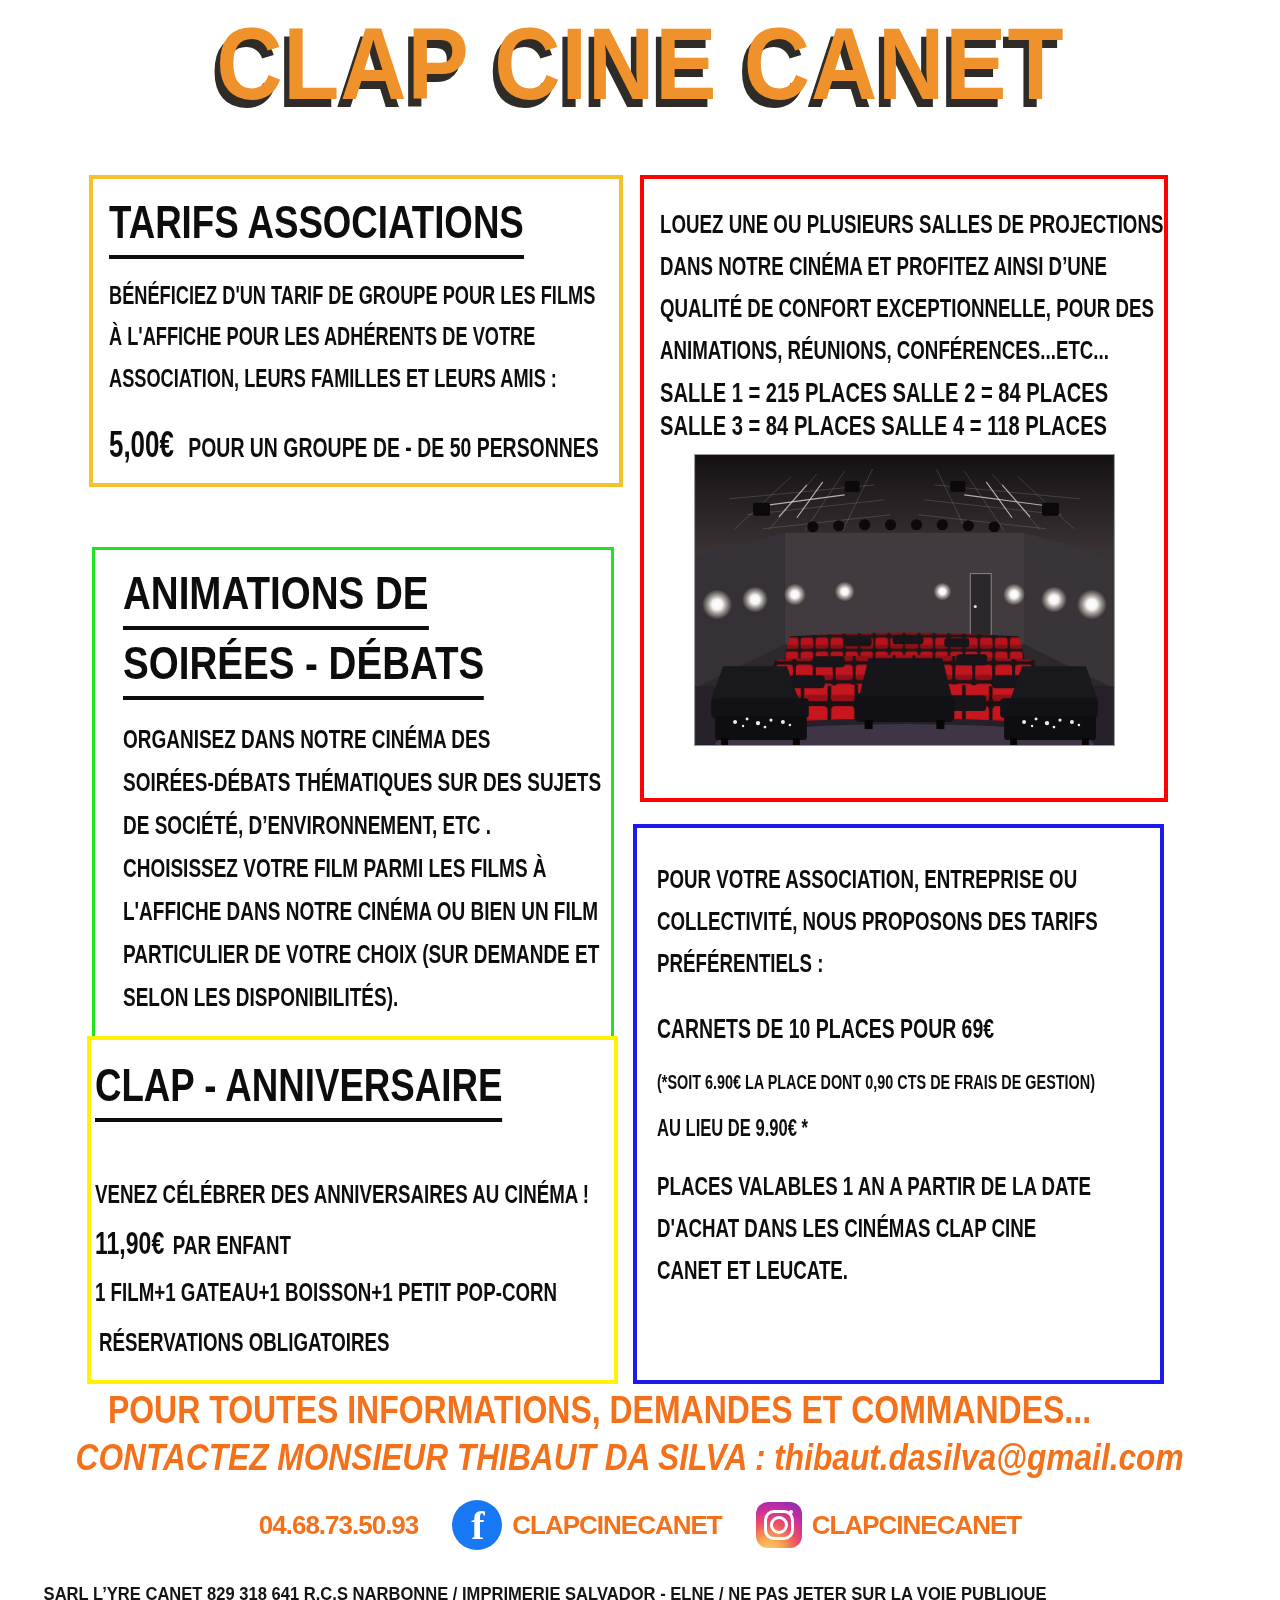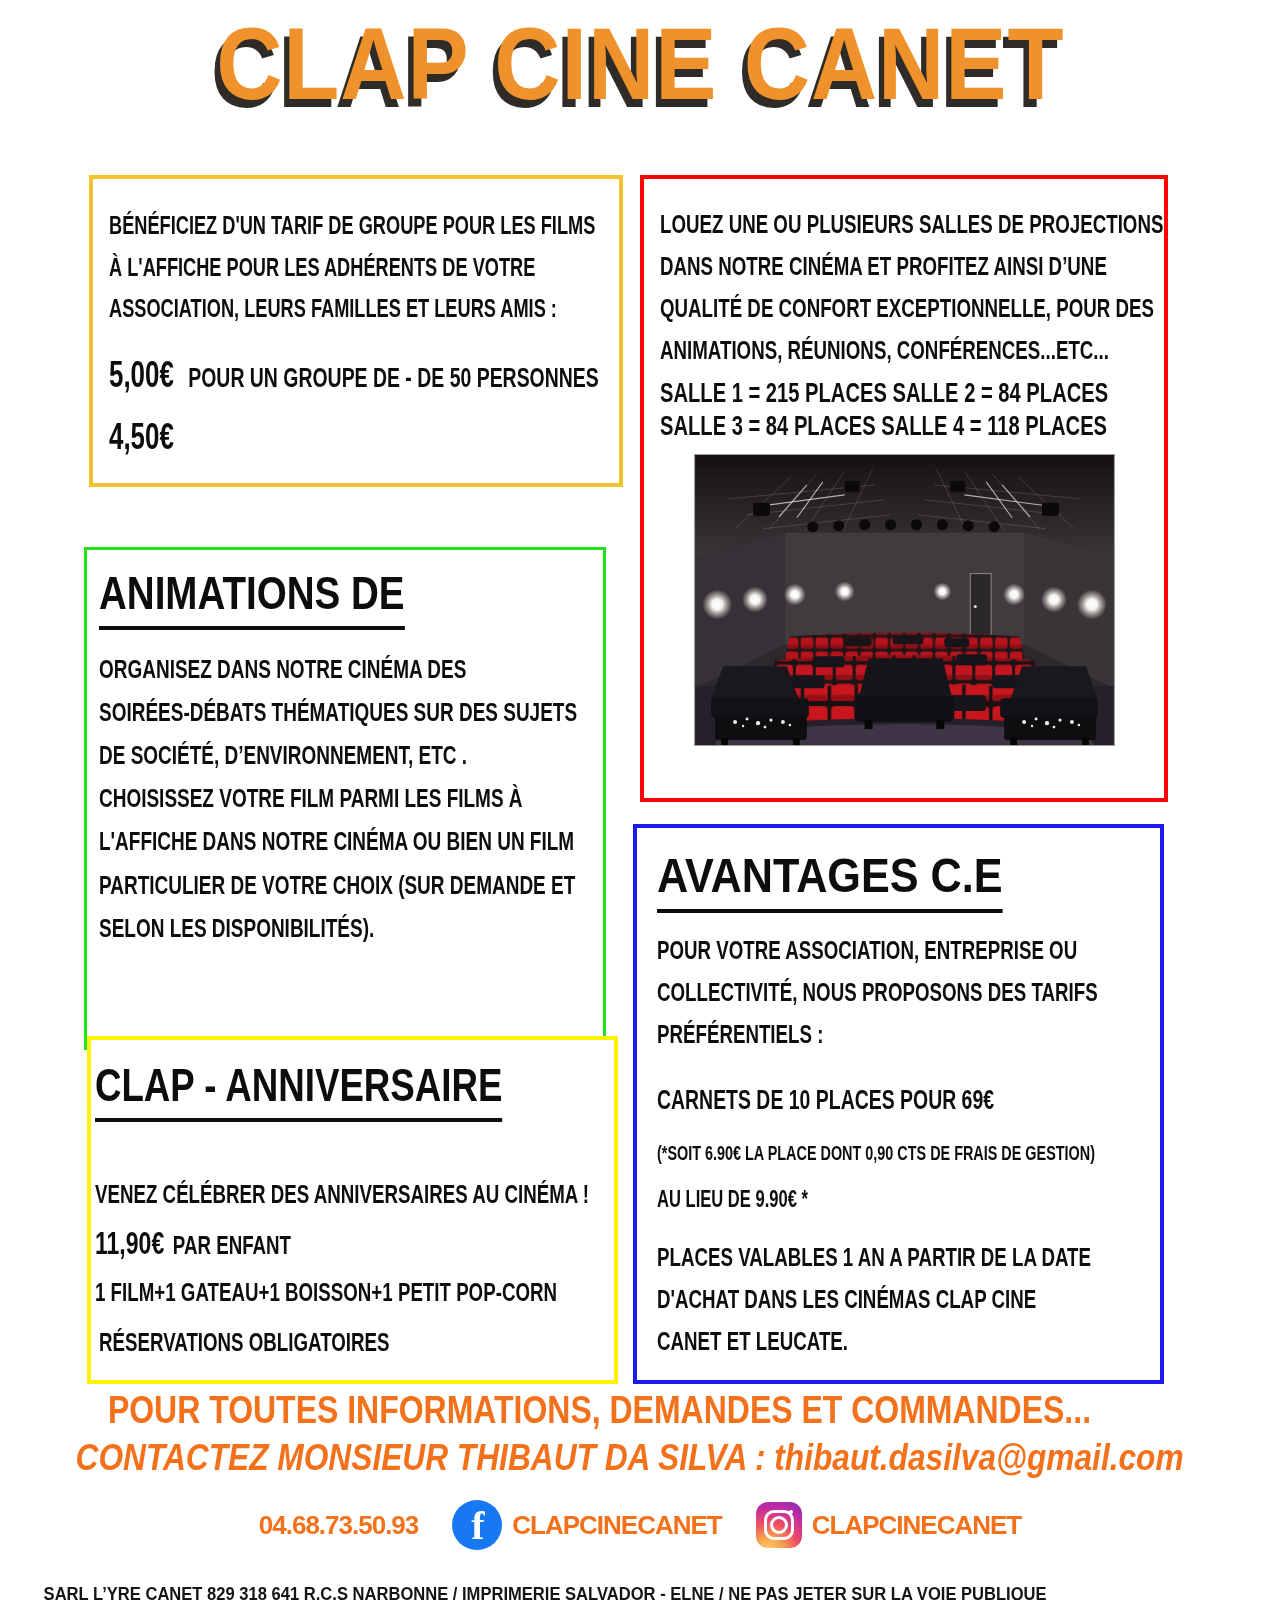--- a/index.html
+++ b/index.html
@@ -16,21 +16,21 @@
     display:inline-block;white-space:nowrap;
     font-size:102px;font-weight:900;letter-spacing:1px;
     color:var(--title_orange,#f0922b);
     transform:scaleX(.9);transform-origin:50% 50%;
     text-shadow:-6px 8px 0 #2f2c28;
   }
   
   .box{position:absolute;background:#fff;box-sizing:border-box;overflow:hidden;}
   #box-tarifs      {left:89px; top:175px; width:534px; height:312px; border:4px solid var(--border_tarifs,#f4c22e); padding:10px 16px;}
   #box-locations   {left:640px;top:175px; width:528px; height:627px; border:4px solid var(--border_locations,#fd0200); padding:10px 16px;}
-  #box-animations  {left:84px; top:547px; width:522px; height:503px; border:3px solid var(--border_animations,#22e322); padding:10px 12px;}
+  #box-animations  {left:92px; top:547px; width:522px; height:503px; border:3px solid var(--border_animations,#22e322); padding:10px 28px;}
   #box-anniversaire{left:87px; top:1036px;width:531px; height:348px; border:4px solid var(--border_anniversaire,#fef303); padding:12px 4px;}
   #box-avantages   {left:633px;top:824px; width:531px; height:560px; border:4px solid var(--border_avantages,#1b1bee); padding:14px 20px;}
 
   .h2{margin:4px 0 0 0;line-height:1.25;}
   .h2 .u{
     display:inline-block;white-space:nowrap;font-weight:900;font-size:47px;
     border-bottom:4px solid #0d0d0d;padding-bottom:3px;
     transform-origin:0 50%;
   } .sx90{transform:scaleX(.90);}
   .sx82{transform:scaleX(.82);} .sx78{transform:scaleX(.78);}
@@ -94,20 +94,23 @@
   }
 </style>
 </head>
 <body>
 
 <div class="abs" id="main-title">
   <span class="t">CLAP CINE CANET</span>
 </div>
 
 <div class="box" id="box-tarifs">
+  <div class="h2">
+    <span class="u sx78">TARIFS ASSOCIATIONS</span>
+  </div>
   <p class="para p70" style="margin-top:16px;">BÉNÉFICIEZ D'UN TARIF DE GROUPE POUR LES FILMS
 À L'AFFICHE POUR LES ADHÉRENTS DE VOTRE
 ASSOCIATION, LEURS FAMILLES ET LEURS AMIS :</p>
   <div class="rowc" style="margin-top:24px;">
     <span class="price-big">5,00€</span>
     <span class="price-desc">POUR UN GROUPE DE - DE 50 PERSONNES</span>
   </div>
   <div class="rowc" style="margin-top:20px;">
     <span class="price-big">4,50€</span>
 
@@ -281,20 +284,23 @@
         </g>
       </g>
     </g>
   </svg>
 </div>
 
 <div class="box" id="box-animations">
   <div class="h2">
     <span class="u sx82">ANIMATIONS DE </span>
   </div>
+  <div class="h2">
+    <span class="u sx82">SOIRÉES - DÉBATS</span>
+  </div>
   <p class="para p73" style="margin-top:18px;line-height:1.66;">ORGANISEZ DANS NOTRE CINÉMA DES
 SOIRÉES-DÉBATS THÉMATIQUES SUR DES SUJETS
 DE SOCIÉTÉ, D’ENVIRONNEMENT, ETC .
 CHOISISSEZ VOTRE FILM PARMI LES FILMS À
 L'AFFICHE DANS NOTRE CINÉMA OU BIEN UN FILM
 PARTICULIER DE VOTRE CHOIX (SUR DEMANDE ET
 SELON LES DISPONIBILITÉS).</p>
 </div>
 
 <div class="box" id="box-anniversaire">
@@ -304,23 +310,20 @@
   <p class="para p72" style="margin-top:52px;">VENEZ CÉLÉBRER DES ANNIVERSAIRES AU CINÉMA !</p>
   <div class="rowc" style="margin-top:10px;gap:12px;">
     <span class="price-big" style="font-size:32px;">11,90€</span>
     <span class="price-desc" style="font-size:26px;">PAR ENFANT</span>
   </div>
   <p class="para p72" style="margin-top:10px;">1 FILM+1 GATEAU+1 BOISSON+1 PETIT POP-CORN</p>
   <p class="para p72" style="margin-top:8px;margin-left:4px;">RÉSERVATIONS OBLIGATOIRES</p>
 </div>
 
 <div class="box" id="box-avantages">
-  <div class="h2">
-    <span class="u sx90" style="font-size:48px;">AVANTAGES C.E</span>
-  </div>
   <p class="para p72" style="margin-top:16px;line-height:1.62;">POUR VOTRE ASSOCIATION, ENTREPRISE OU
 COLLECTIVITÉ,  NOUS PROPOSONS DES TARIFS
 PRÉFÉRENTIELS :</p>
   <p class="para p72" style="margin-top:24px;font-size:27px;">CARNETS DE 10 PLACES POUR 69€</p>
   <p class="para p72" style="margin-top:14px;font-size:20px;">(*SOIT 6.90€ LA PLACE DONT 0,90 CTS DE FRAIS DE GESTION)</p>
   <p class="para p72" style="margin-top:12px;font-size:23px;">AU LIEU DE 9.90€ *</p>
   <p class="para p72" style="margin-top:20px;line-height:1.6;">PLACES VALABLES 1 AN A PARTIR DE LA DATE
 D'ACHAT DANS LES CINÉMAS CLAP CINE
 CANET ET LEUCATE.</p>
 

